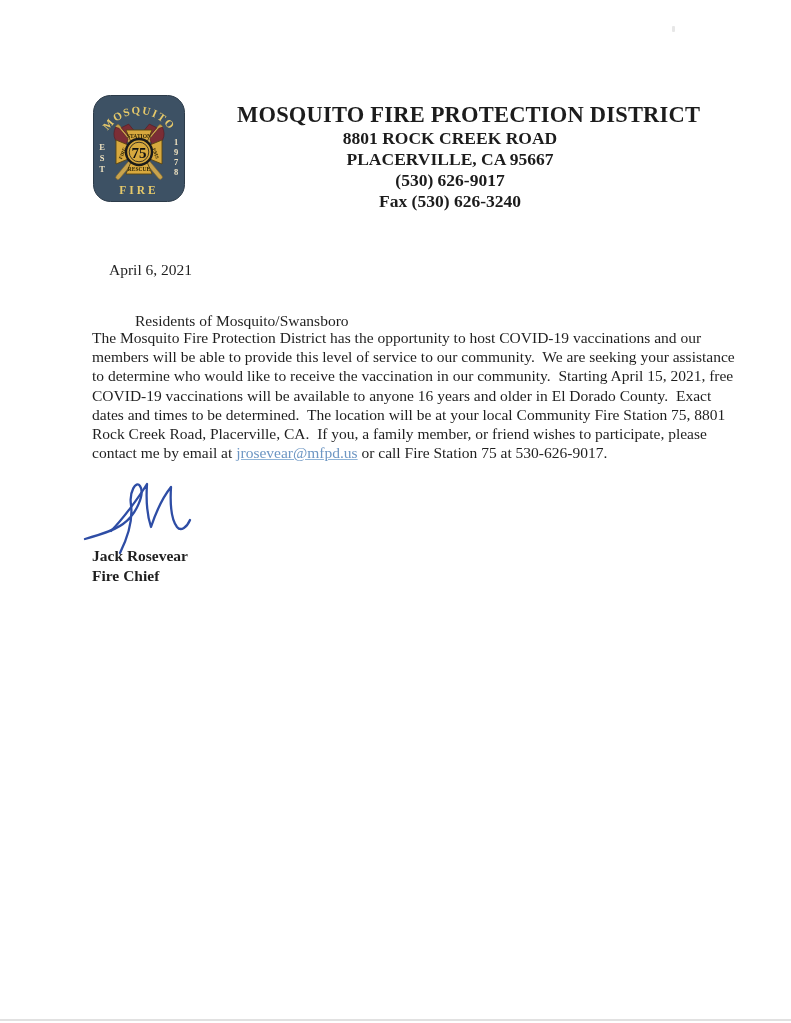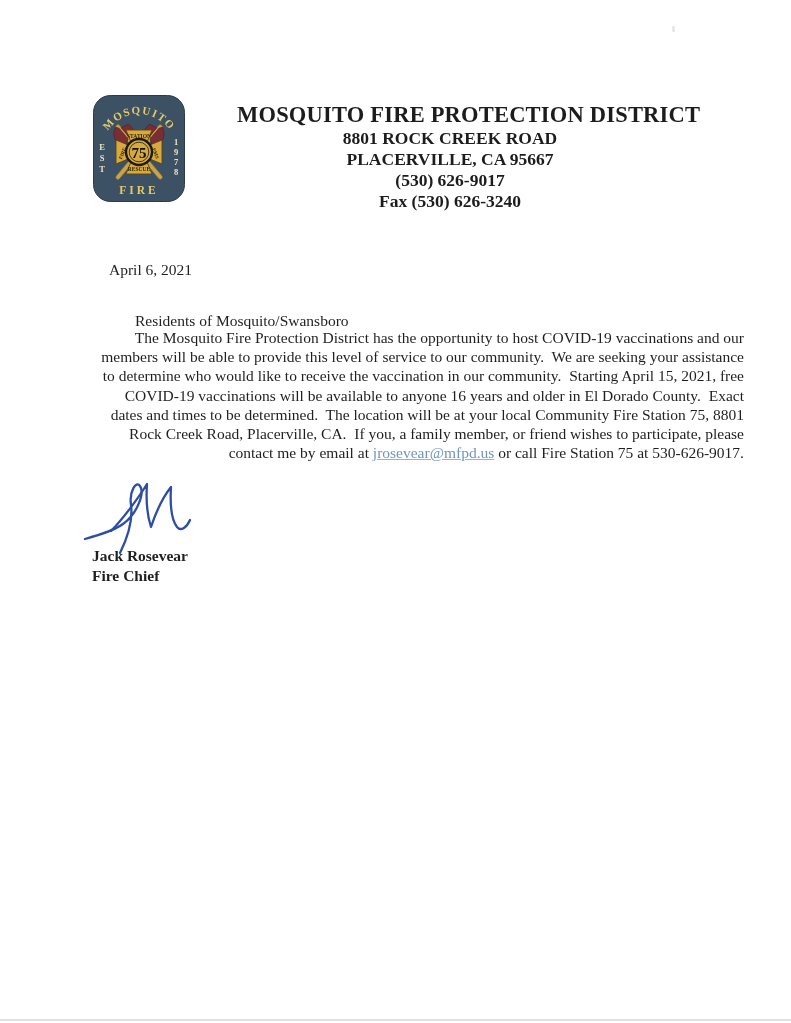--- a/index.html
+++ b/index.html
@@ -49,21 +49,20 @@
     font-size: 15.5px;
     margin-left: 43px;
   }
   .letter-body {
     position: absolute;
     left: 92px; top: 328px;
     width: 652px;
     font-size: 15.5px;
     line-height: 19.2px;
     white-space: pre-wrap;
-    text-align: right;
   }
   .email-link {
     color: #6d96c3;
     text-decoration: underline;
     text-decoration-color: #8fb4d8;
     cursor: pointer;
   }
   .signature-wrap {
     position: absolute;
     left: 83px; top: 477px;

